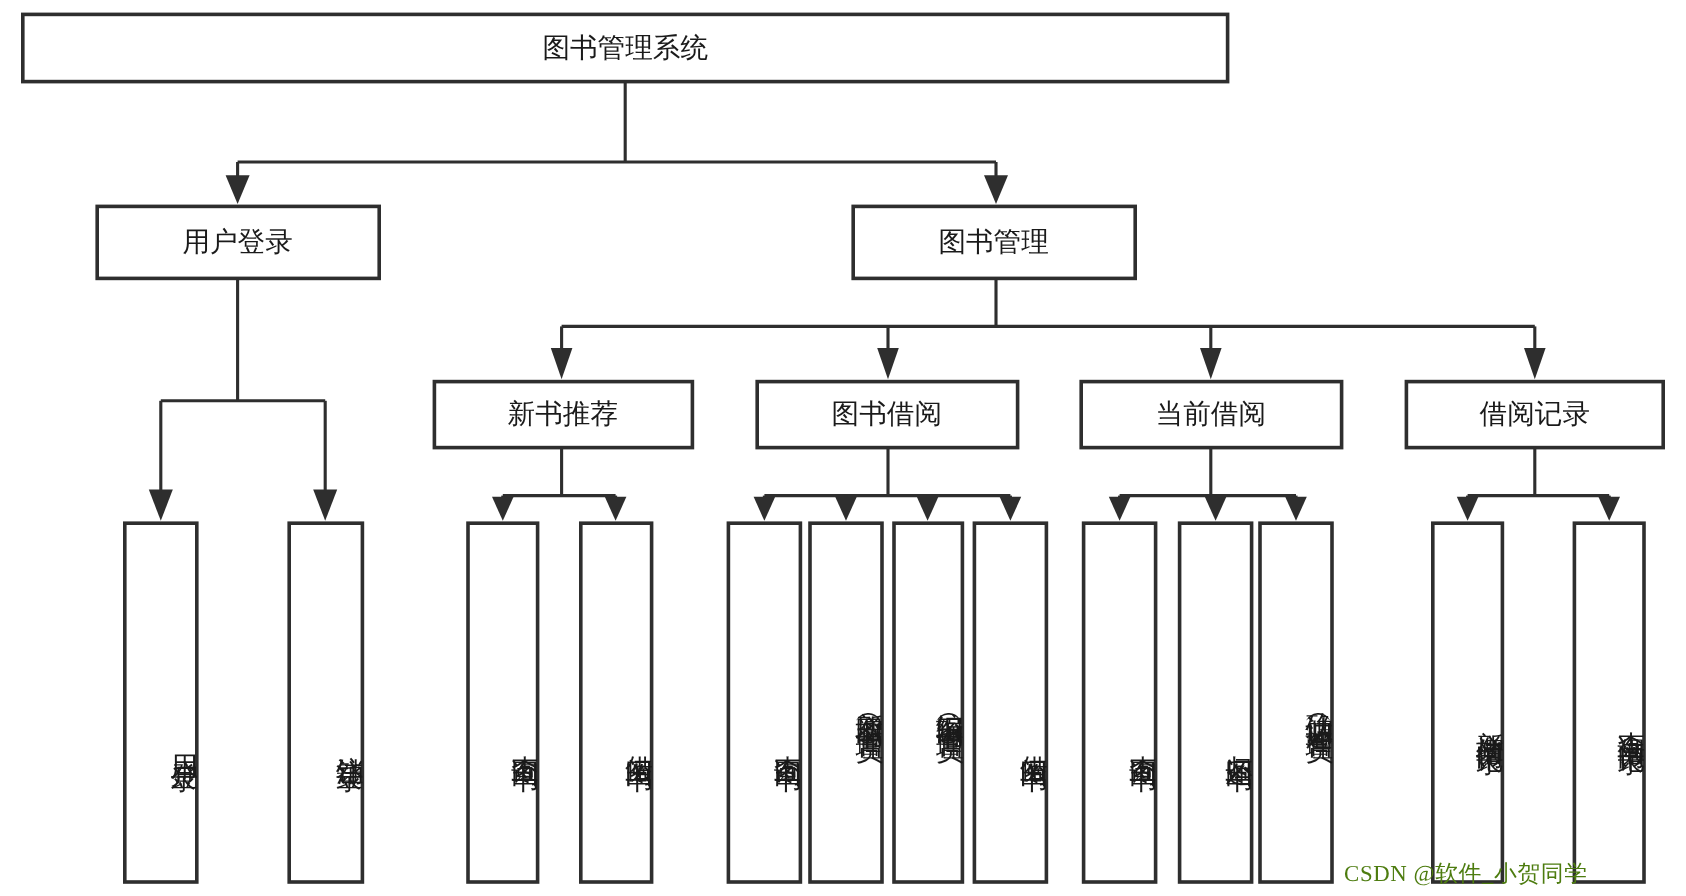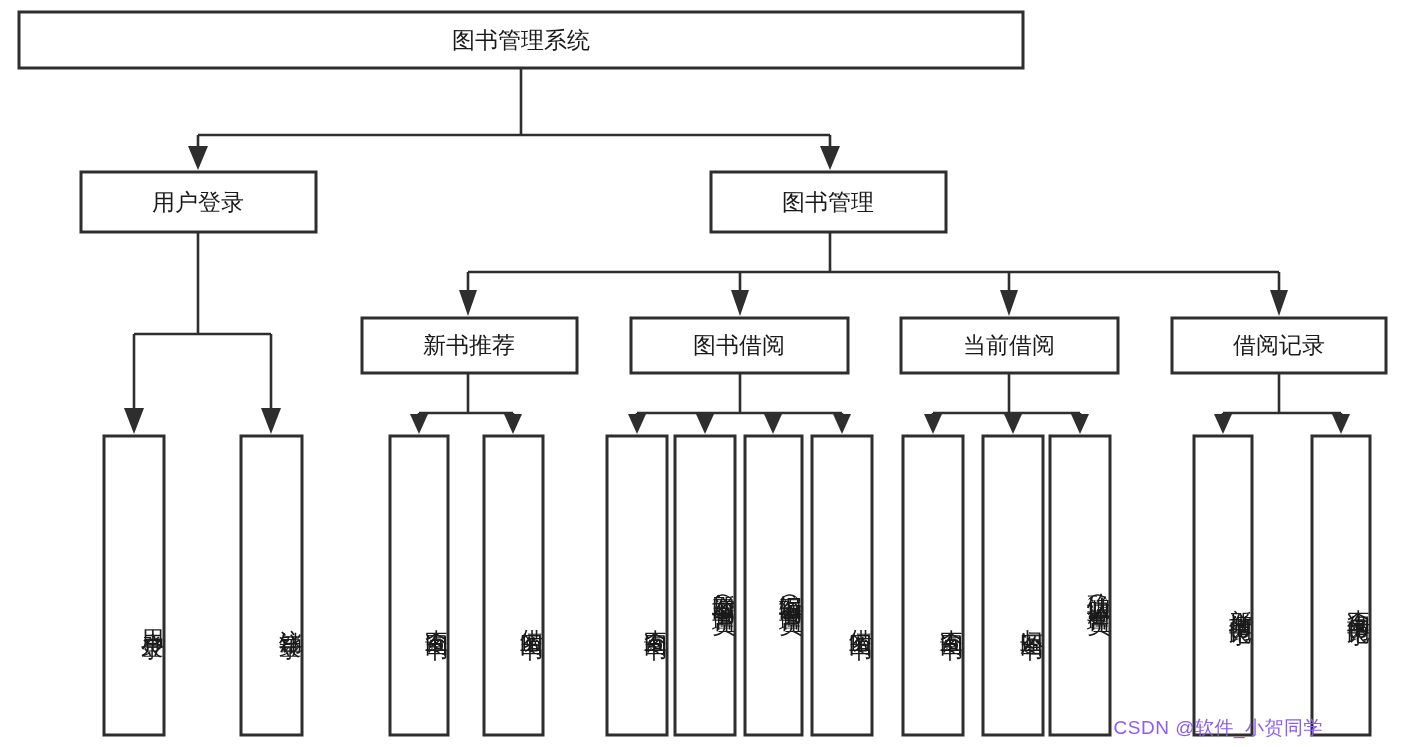--- a/index.html
+++ b/index.html
@@ -66,23 +66,23 @@
     line-height: 1.0;
     color: #1a1a1a;
     letter-spacing: 3px;
     white-space: nowrap;
     pointer-events: none;
   }
   .watermark {
     position: absolute;
     right: 8px;
     bottom: 6px;
-    font-family: Liberation Sans, sans-serif;
+    font-family: Liberation Serif, serif;
     font-size: 19px;
-    color: #8b5cf6;
+    color: #4d7c0f;
     letter-spacing: 0.5px;
     white-space: nowrap;
   }
 </style>
 </head>
 <body>
 
 <div id="diagram-root">
 
   <svg class="flow" viewBox="0 0 1405 747">

